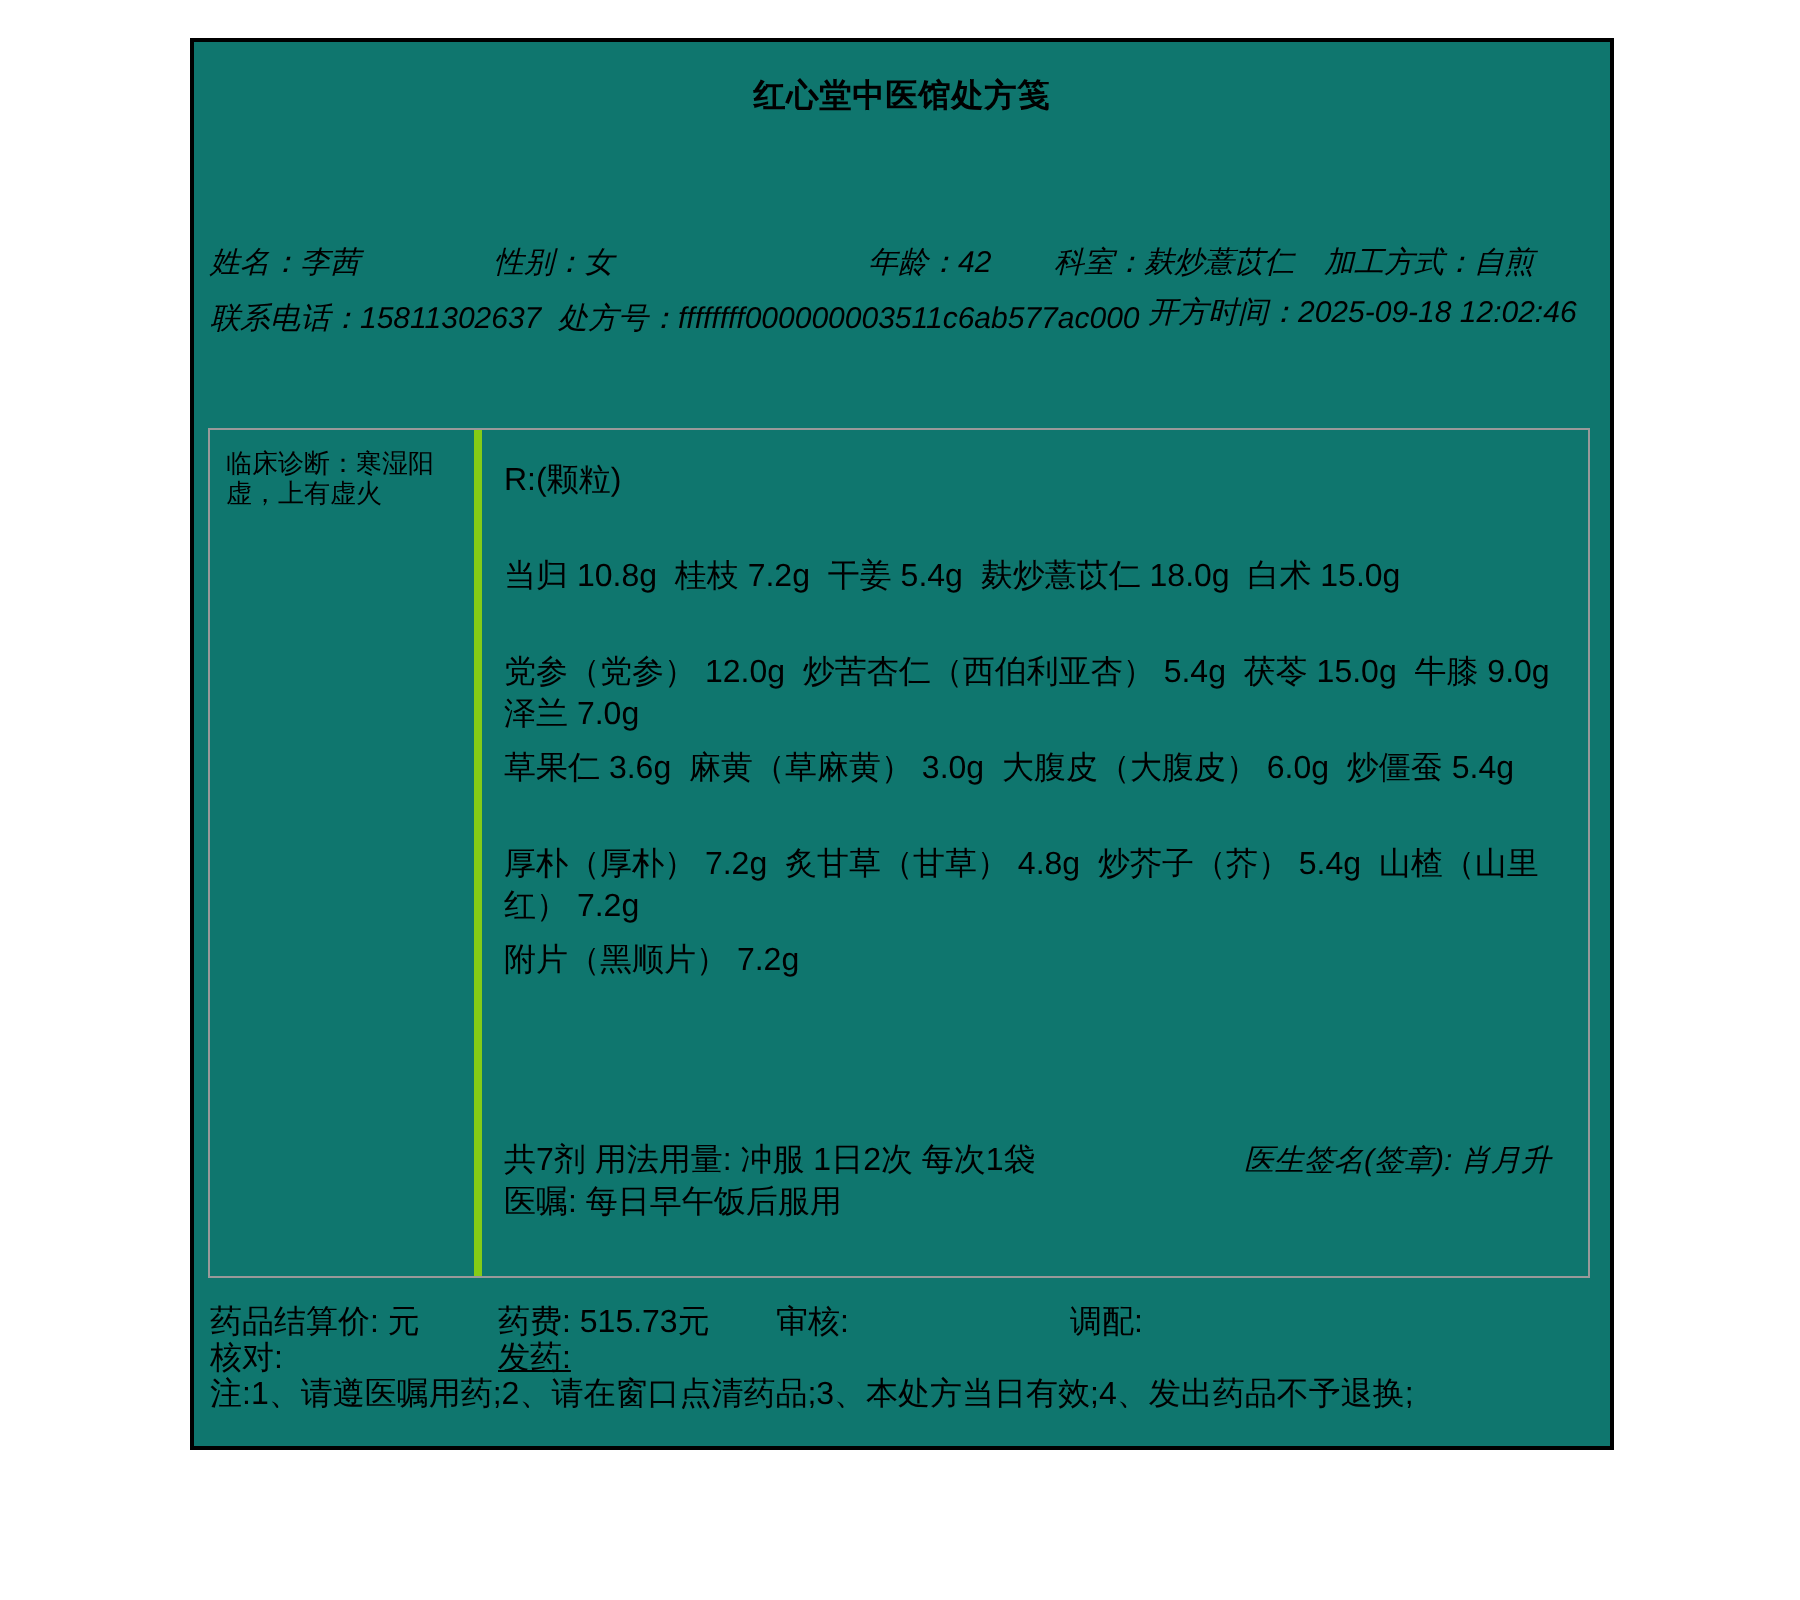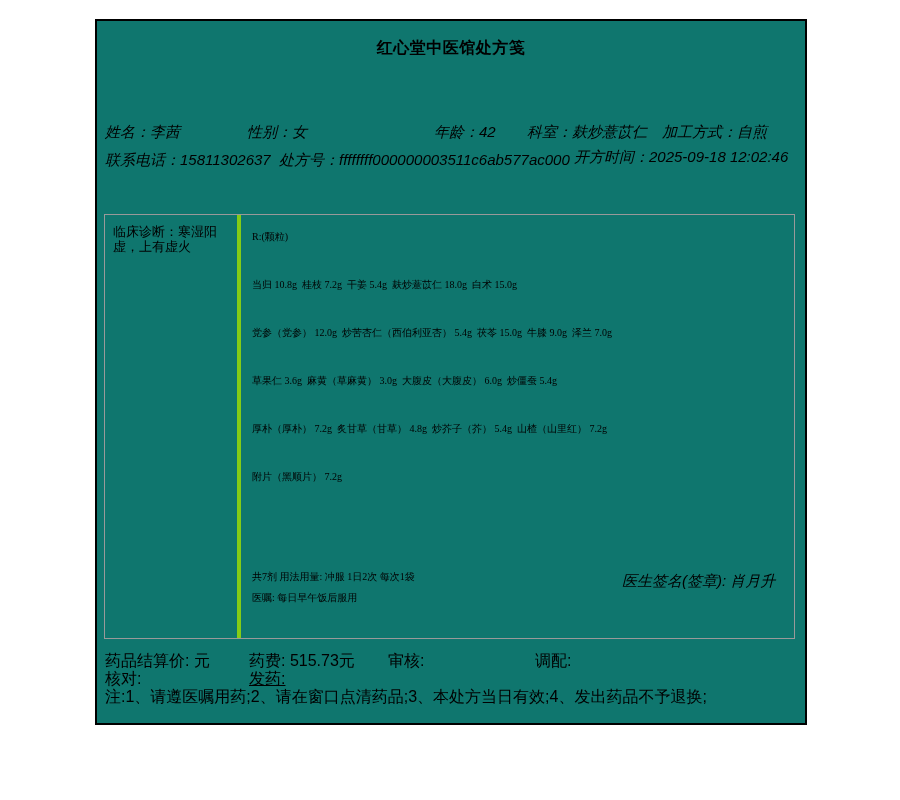--- a/index.html
+++ b/index.html
@@ -52,21 +52,21 @@
     font-size: 13px;
     line-height: 15px;
   }
   .rx-col {
     position: absolute;
     left: 137px;
     top: 0;
     right: 0;
     bottom: 0;
   }
-  .rx-line { position: absolute; left: 10px; right: 8px; font-size: 10px; white-space: pre-wrap; font-family: Liberation Serif, serif; }
+  .rx-line { position: absolute; left: 10px; right: 8px; font-size: 16px; white-space: pre-wrap; }
   .footer-cell { position: absolute; font-size: 16px; white-space: pre-wrap; }
 </style>
 </head>
 <body>
 
 <div class="sheet">
 
   <div class="title">红心堂中医馆处方笺</div>
 
   <div class="abs txt" style="left:8px;  top:103px;">姓名：李茜</div>

